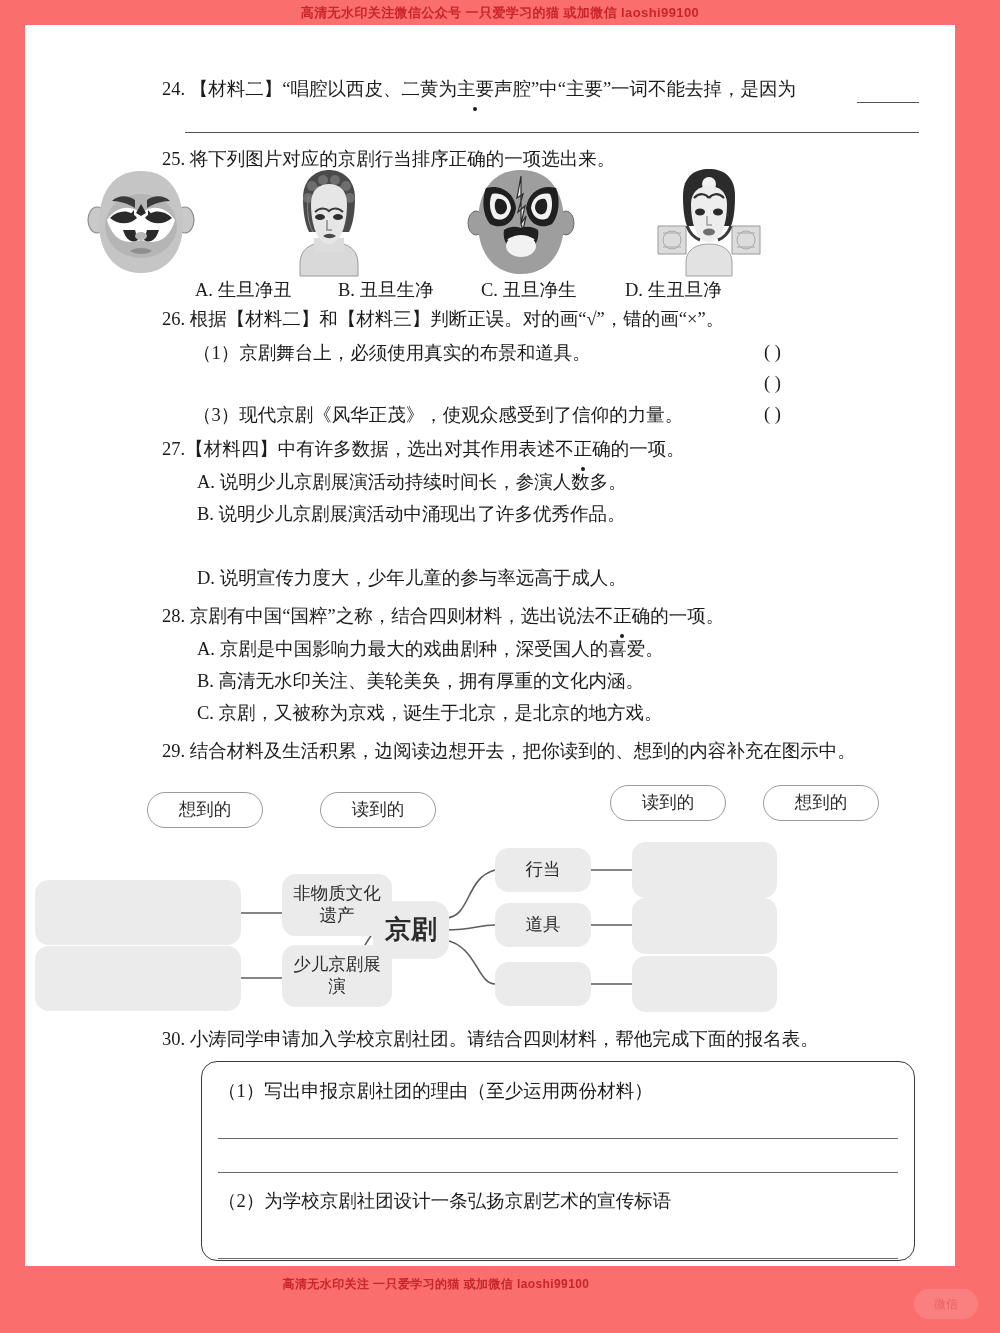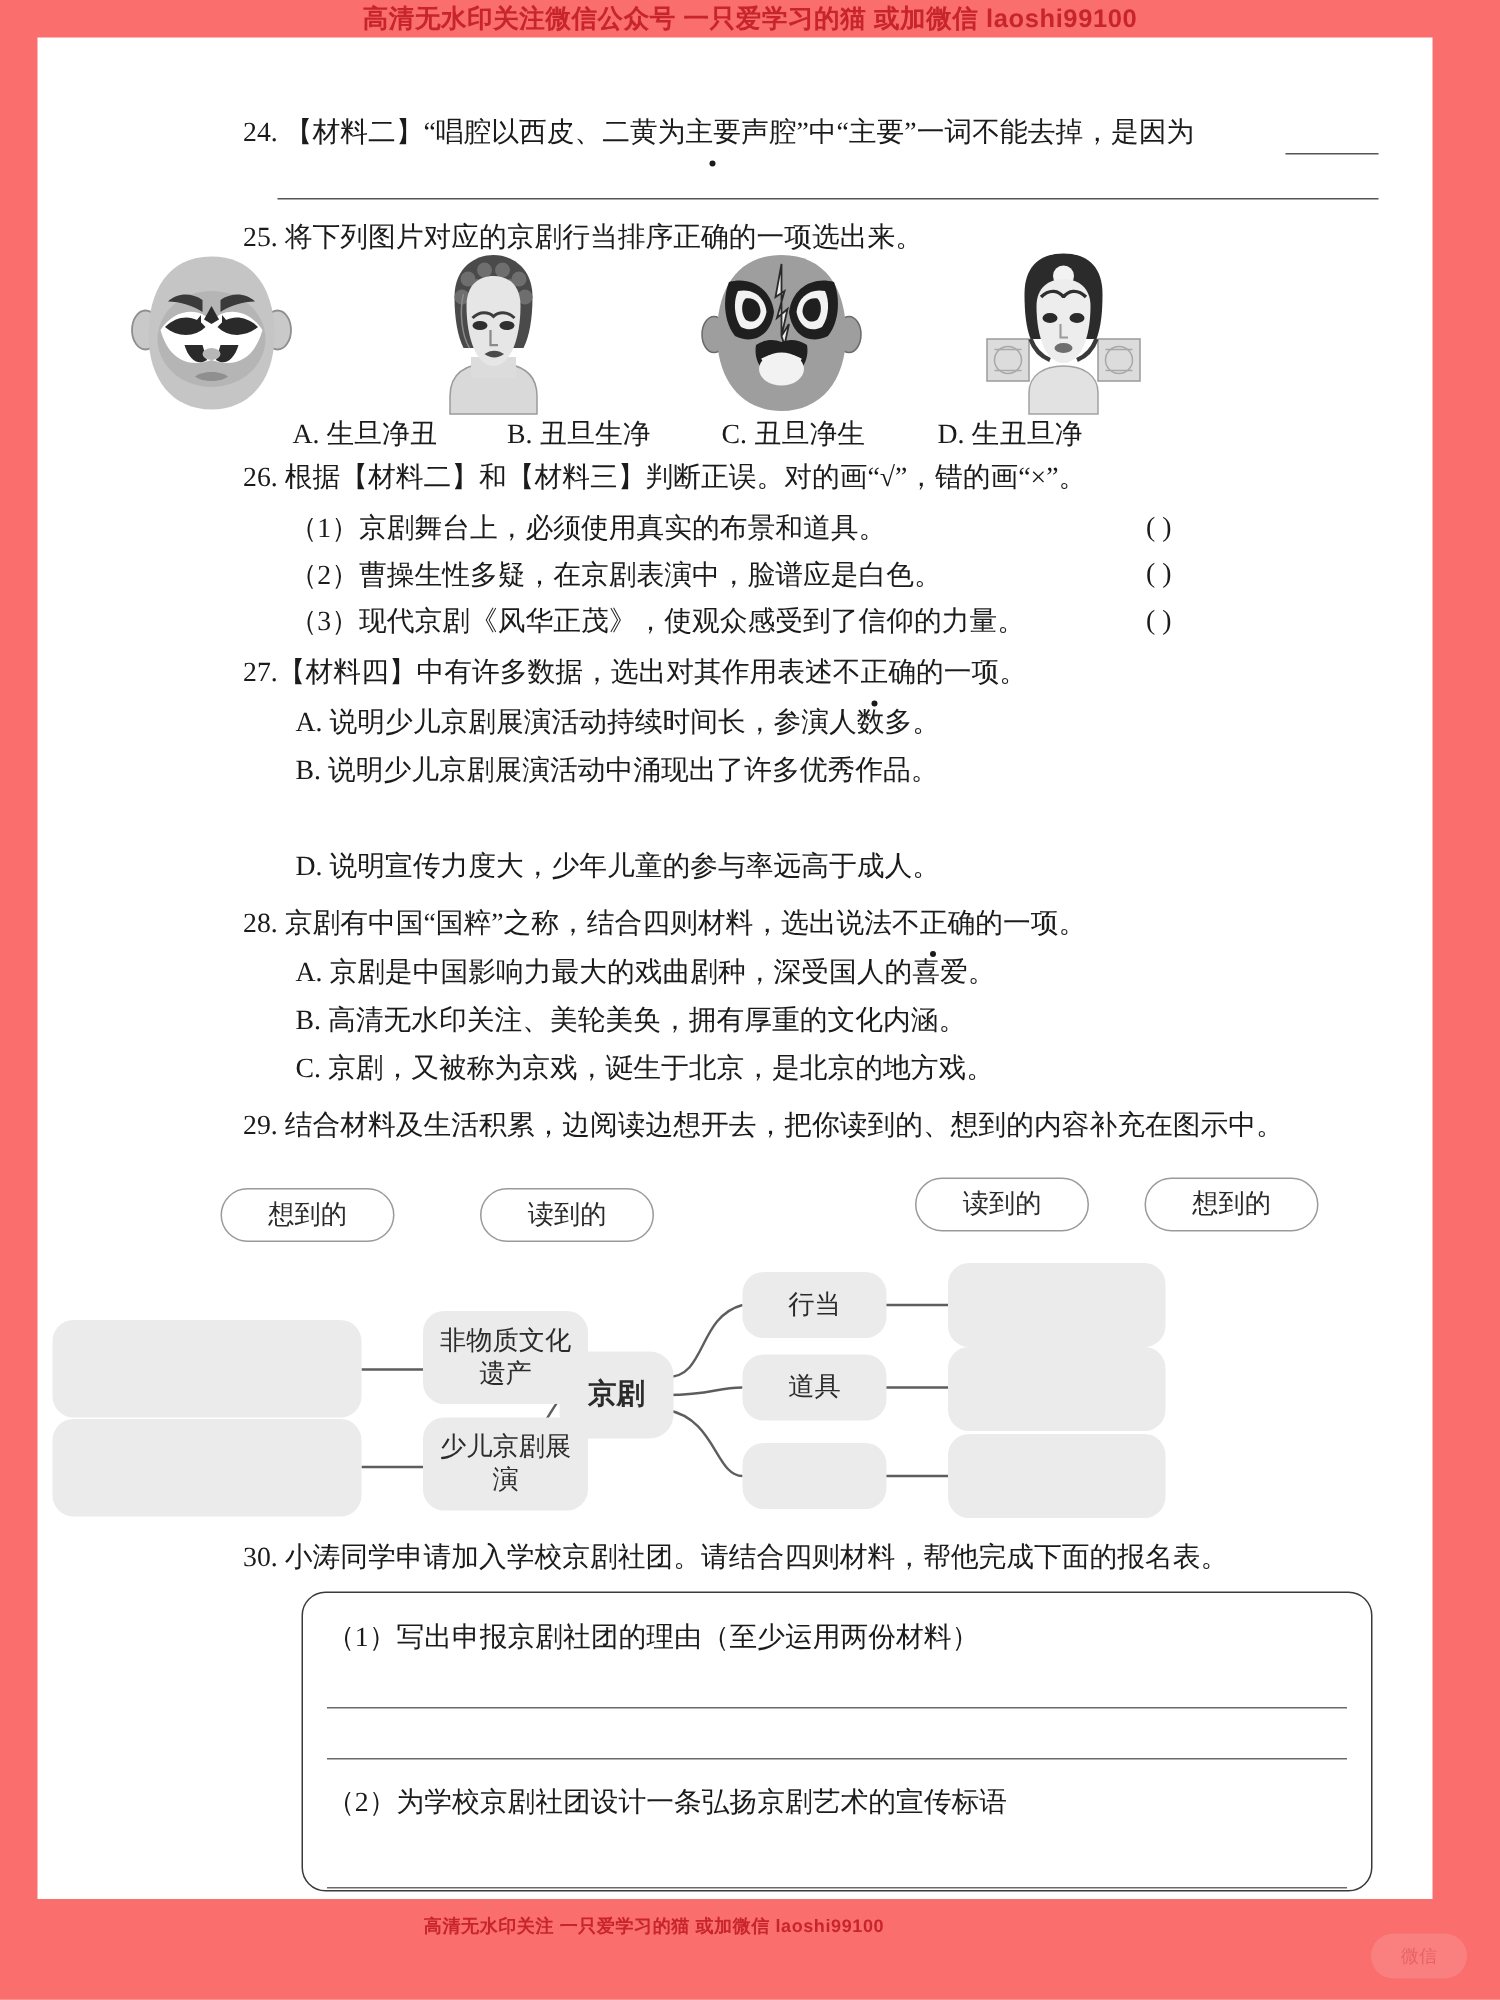--- a/index.html
+++ b/index.html
@@ -23,21 +23,21 @@
   }
   .watermark-top {
     position: absolute;
     left: 0; top: 0;
     width: 1000px;
     height: 25px;
     display: flex;
     align-items: center;
     justify-content: center;
     color: #c8252a;
-    font-size: 17px;
+    font-size: 13px;
     font-weight: bold;
     letter-spacing: 0.4px;
     font-family: "Liberation Sans", sans-serif;
     white-space: nowrap;
   }
   .watermark-bottom {
     position: absolute;
     left: 0; bottom: 0;
     width: 872px;
     height: 67px;
@@ -161,21 +161,21 @@
     box-sizing: border-box;
     padding: 2px 6px;
   }
   .node.pill {
     border-radius: 18px;
     background: #ffffff;
     border: 1.5px solid #9a9a9a;
   }
   .node.center {
     font-weight: bold;
-    font-size: 19px;
+    font-size: 26px;
     border-radius: 16px;
     background: #ebebeb;
   }
   .node.blank { color: transparent; }
   .mm-svg {
     position: absolute;
     left: 0; top: 0;
     width: 930px;
     height: 255px;
     pointer-events: none;
@@ -334,23 +334,20 @@
       </div>
 
       <div class="q" style="left:137px; top:280px;">
         <span class="q-num">26.</span>
         <span>根据【材料二】和【材料三】判断正误。对的画“√”，错的画“×”。</span>
       </div>
       <div class="q" style="left:168px; top:314px;">
         <span>（1）</span><span>京剧舞台上，必须使用真实的布景和道具。</span>
       </div>
       <div class="opt" style="left:739px; top:314px;">(    )</div>
-      <div class="q" style="left:168px; top:345px;">
-        <span>（2）</span><span>曹操生性多疑，在京剧表演中，脸谱应是白色。</span>
-      </div>
       <div class="opt" style="left:739px; top:345px;">(    )</div>
       <div class="q" style="left:168px; top:376px;">
         <span>（3）</span><span>现代京剧《风华正茂》，使观众感受到了信仰的力量。</span>
       </div>
       <div class="opt" style="left:739px; top:376px;">(    )</div>
 
       <div class="q" style="left:137px; top:410px;">
         <span class="q-num">27.</span><span>【材料四】中有许多数据，选出对其作用表述</span><span class="emph-dot">不正确</span><span>的一项。</span>
       </div>
       <div class="opt" style="left:172px; top:444px;">

